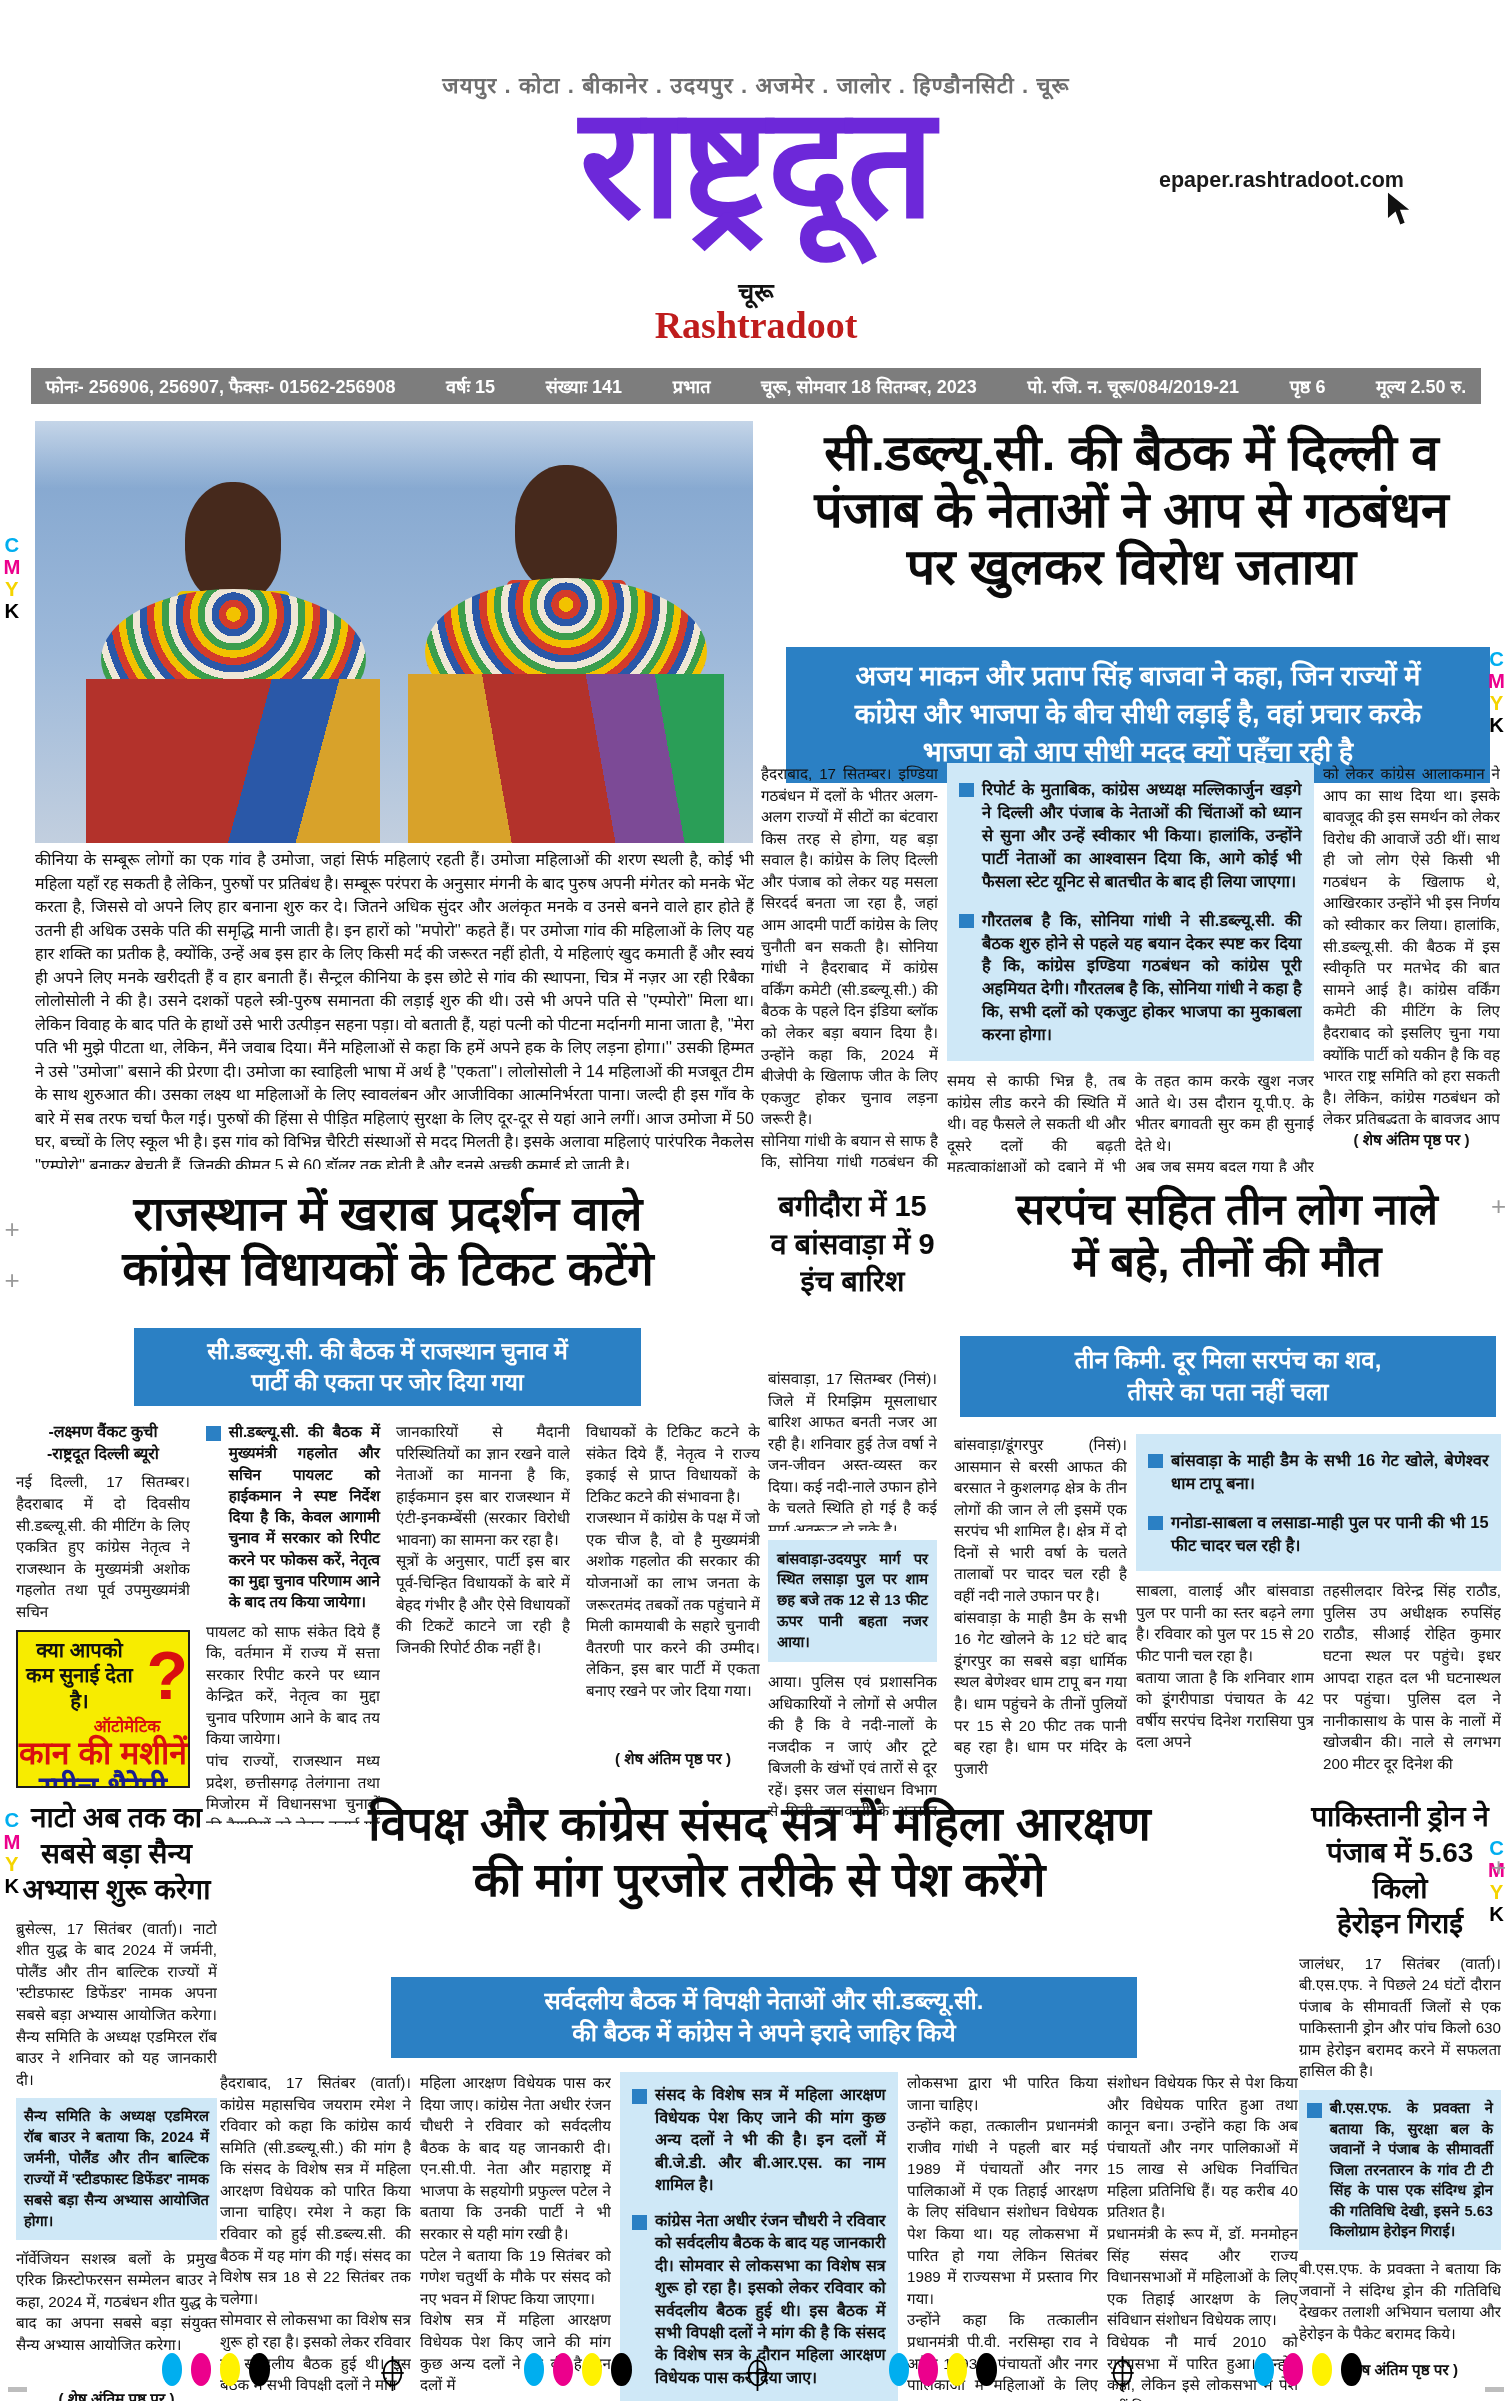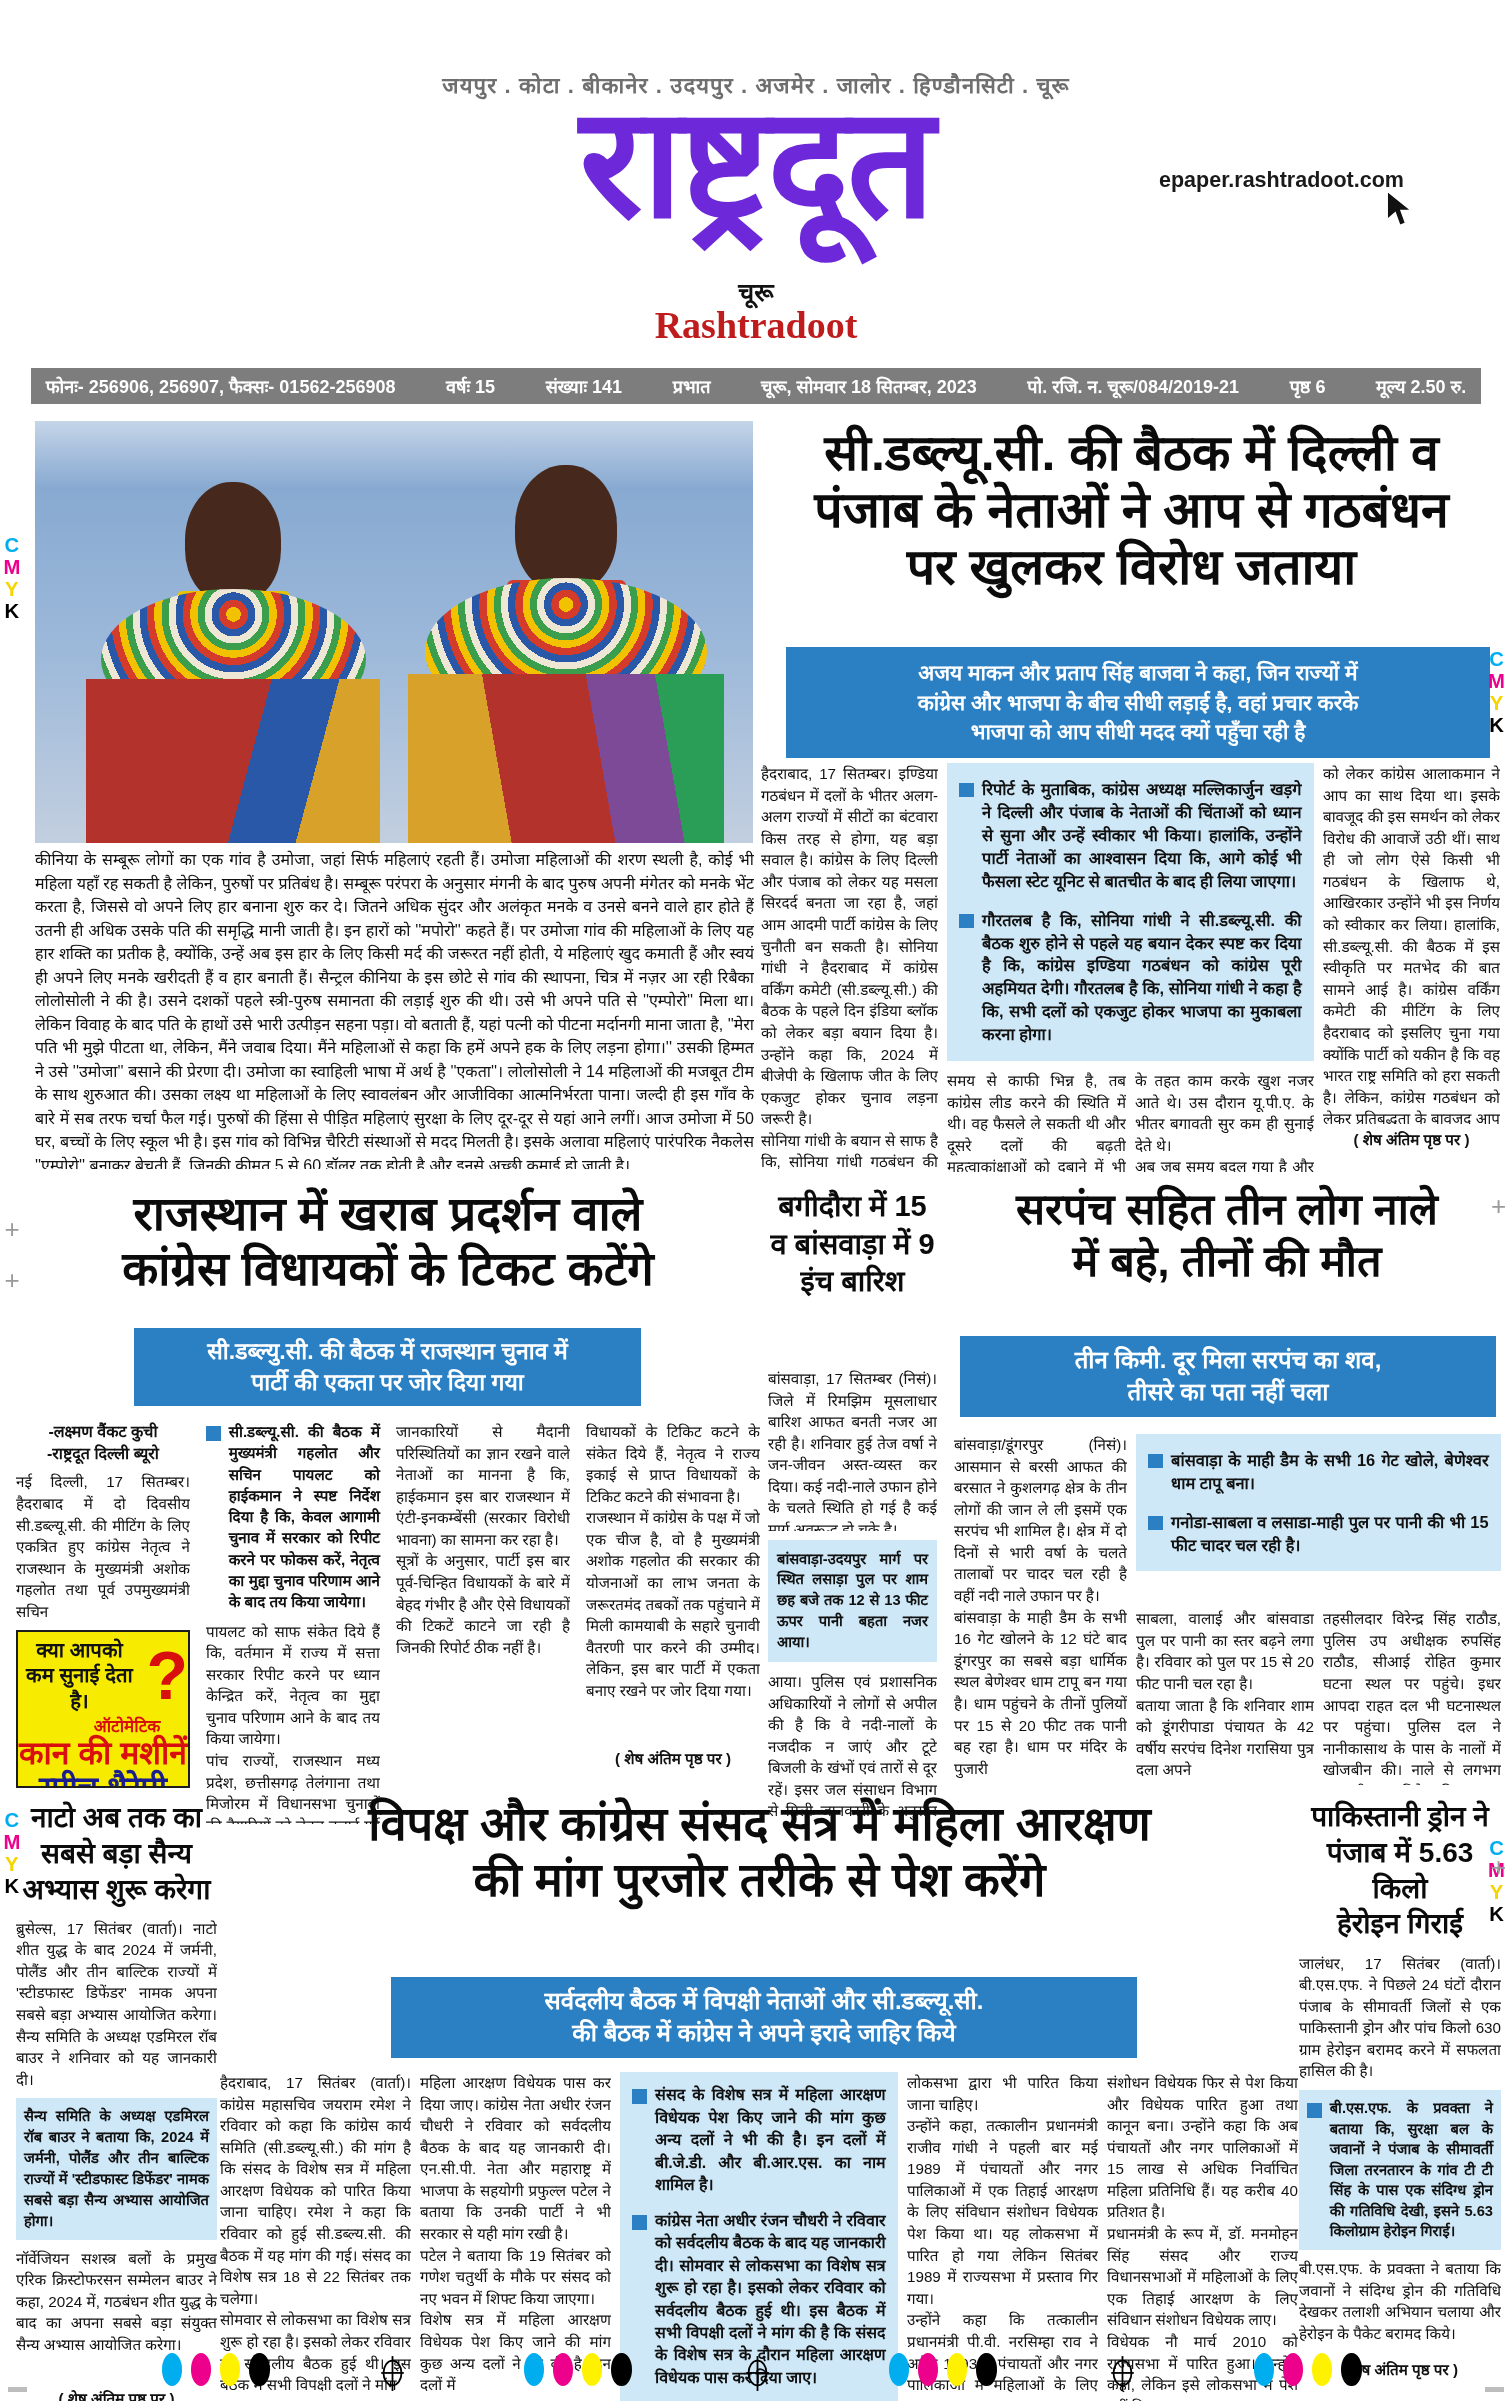--- a/index.html
+++ b/index.html
@@ -36,21 +36,21 @@
   
   .hl{font-weight:bold;text-align:center;color:#0b0b0b;}
   .bluebox{background:#2b80c4;color:#fff;font-weight:bold;text-align:center;box-sizing:border-box;}
   .lbx{background:#cfe8f7;}
   .coltext{font-size:15.2px;line-height:1.42;overflow:hidden;}
   .bullet-row{display:flex;gap:8px;font-weight:bold;line-height:1.4;}
   .bsq{width:14.7px;height:14.7px;background:#2b80c4;flex:none;margin-top:5.1px;}
   .continued{font-weight:bold;text-align:center;font-size:15.2px;margin-top:4.5px;}
   
   .lead-hl{position:absolute;top:425px;left:763px;width:737px;font-size:50px;line-height:1.14;}
-  .lead-sub{position:absolute;top:647px;left:786px;width:704px;font-size:21px;line-height:1.4;padding:11.3px 6.8px;}
+  .lead-sub{position:absolute;top:647px;left:786px;width:704px;font-size:27px;line-height:1.4;padding:11.3px 6.8px;}
   .lead-body{position:absolute;top:763px;left:761px;width:742px;height:409px;display:flex;gap:9px;}
   .lead-c{width:177px;height:100%;}
   .lead-mid{width:367px;display:flex;flex-direction:column;}
   .bullets-box{padding:14.7px 12.4px;display:flex;flex-direction:column;gap:16px;font-size:16.4px;text-align:justify;}
   .lead-mid-cols{display:flex;gap:9px;margin-top:9px;flex:1;overflow:hidden;}
   .lead-mid-cols>div{flex:1;}
   
   .la-hl{position:absolute;top:1186px;left:16px;width:744px;font-size:47px;line-height:1.18;}
   .la-sub{position:absolute;top:1328px;left:134px;width:507px;font-size:23px;line-height:1.35;padding:8px 5.6px;}
   .la-body{position:absolute;top:1421px;left:16px;width:744px;height:367px;display:flex;gap:16px;}
@@ -69,21 +69,21 @@
   .rain-body{position:absolute;top:1336px;left:768px;width:169px;height:452px;display:flex;
              flex-direction:column;gap:9px;overflow:hidden;margin-top:32px;}
   .rain-box{padding:9px;font-weight:bold;font-size:14.7px;line-height:1.42;}
   
   .sp-hl{position:absolute;top:1183px;left:952px;width:550px;font-size:43px;line-height:1.22;}
   .sp-sub{position:absolute;top:1336px;left:960px;width:536px;font-size:24px;line-height:1.35;padding:8px 5.6px;}
   .sp-body{position:absolute;top:1434px;left:954px;width:547px;height:351px;display:flex;gap:9px;}
   .sp-c1{width:173px;height:100%;}
   .sp-right{width:365px;display:flex;flex-direction:column;}
   .sp-cols{display:flex;gap:9px;margin-top:9px;flex:1;overflow:hidden;}
-  .sp-cols>div{flex:1;margin-top:28px;}
+  .sp-cols>div{flex:1;}
   
   .nato{position:absolute;top:1800px;left:16px;width:201px;}
   .side-hl{font-size:28px;line-height:1.28;margin-bottom:10.2px;}
   .side-box{padding:8px;font-weight:bold;font-size:14.7px;line-height:1.42;margin:8px 0;}
   .wm-hl{position:absolute;top:1796px;left:225px;width:1069px;font-size:47px;line-height:1.2;}
   .wm-sub{position:absolute;top:1977px;left:391px;width:746px;font-size:24px;line-height:1.35;padding:8px 5.6px;}
   .wm-body{position:absolute;top:2072px;left:220px;width:1078px;height:329px;display:flex;gap:9px;overflow:hidden;}
   .wm-c{flex:1;height:100%;}
   .wm-mid{width:278px;flex:none;display:flex;flex-direction:column;}
   .wm-box{padding:12.4px;display:flex;flex-direction:column;gap:13.6px;font-size:16px;text-align:justify;}

